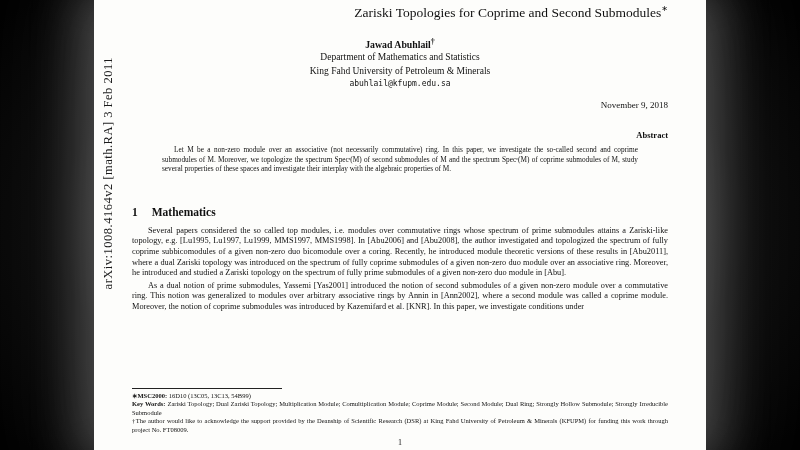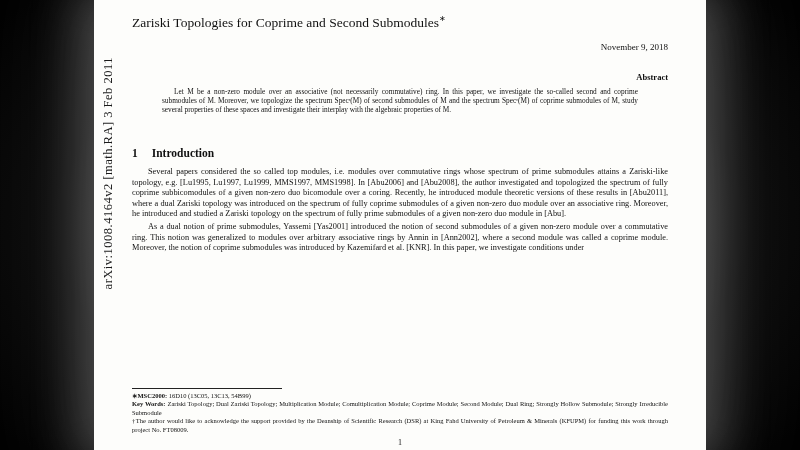--- a/index.html
+++ b/index.html
@@ -37,23 +37,23 @@
   .stamp {
     writing-mode: vertical-rl;
     transform: rotate(180deg);
     font-family: "Liberation Serif", serif;
     font-size: 12.5px;
     letter-spacing: 0.5px;
     color: #1a1a1a;
     white-space: nowrap;
   }
   .title {
-    text-align: left;
+    text-align: right;
     font-size: 13.5px;
-    margin-top: 12px;
+    margin-top: 2px;
     color: #111;
   }
   .title sup, .author sup { font-size: 8px; }
   .author-block {
     text-align: center;
     margin-top: 15px;
     line-height: 1.4;
     font-size: 9.5px;
   }
   .author { font-weight: bold; font-size: 9.8px; }
@@ -119,29 +119,35 @@
 <body>
 
 <div class="page">
 
   <div class="stamp-wrap">
     <div class="stamp">arXiv:1008.4164v2  [math.RA]  3 Feb 2011</div>
   </div>
 
   <div class="title"><span>Zariski Topologies for Coprime and Second Submodules</span><sup>∗</sup></div>
 
+  <div class="author-block">
+    <div class="author"><span>Jawad Abuhlail</span><sup>†</sup></div>
+    <div>Department of Mathematics and Statistics</div>
+    <div>King Fahd University of Petroleum &amp; Minerals</div>
+    <div class="email">abuhlail@kfupm.edu.sa</div>
+  </div>
 
   <div class="date">November 9, 2018</div>
 
   <div class="abstract-heading">Abstract</div>
   <div class="abstract-text">Let M be a non-zero module over an associative (not necessarily commutative) ring. In this paper, we investigate the so-called second and coprime submodules of M. Moreover, we topologize the spectrum Specˢ(M) of second submodules of M and the spectrum Specᶜ(M) of coprime submodules of M, study several properties of these spaces and investigate their interplay with the algebraic properties of M.</div>
 
   <div class="section-heading">
     <span>1</span>
-    <span>Introduction</span>
+    <span>Mathematics</span>
   </div>
 
   <div class="body-para">Several papers considered the so called top modules, i.e. modules over commutative rings whose spectrum of prime submodules attains a Zariski-like topology, e.g. [Lu1995, Lu1997, Lu1999, MMS1997, MMS1998]. In [Abu2006] and [Abu2008], the author investigated and topologized the spectrum of fully coprime subbicomodules of a given non-zero duo bicomodule over a coring. Recently, he introduced module theoretic versions of these results in [Abu2011], where a dual Zariski topology was introduced on the spectrum of fully coprime submodules of a given non-zero duo module over an associative ring. Moreover, he introduced and studied a Zariski topology on the spectrum of fully prime submodules of a given non-zero duo module in [Abu].</div>
   <div class="body-para">As a dual notion of prime submodules, Yassemi [Yas2001] introduced the notion of second submodules of a given non-zero module over a commutative ring. This notion was generalized to modules over arbitrary associative rings by Annin in [Ann2002], where a second module was called a coprime module. Moreover, the notion of coprime submodules was introduced by Kazemifard et al. [KNR]. In this paper, we investigate conditions under</div>
 
   <div class="footer-block">
     <div class="fn-rule"></div>
     <div class="fnote"><span class="fn-label">∗MSC2000:</span><span>16D10 (13C05, 13C13, 54B99)</span></div>
     <div class="fnote"><span class="fn-label">Key Words:</span><span>Zariski Topology; Dual Zariski Topology; Multiplication Module; Comultiplication Module; Coprime Module; Second Module; Dual Ring; Strongly Hollow Submodule; Strongly Irreducible Submodule</span></div>
     <div class="fnote">†The author would like to acknowledge the support provided by the Deanship of Scientific Research (DSR) at King Fahd University of Petroleum &amp; Minerals (KFUPM) for funding this work through project No. FT08009.</div>

